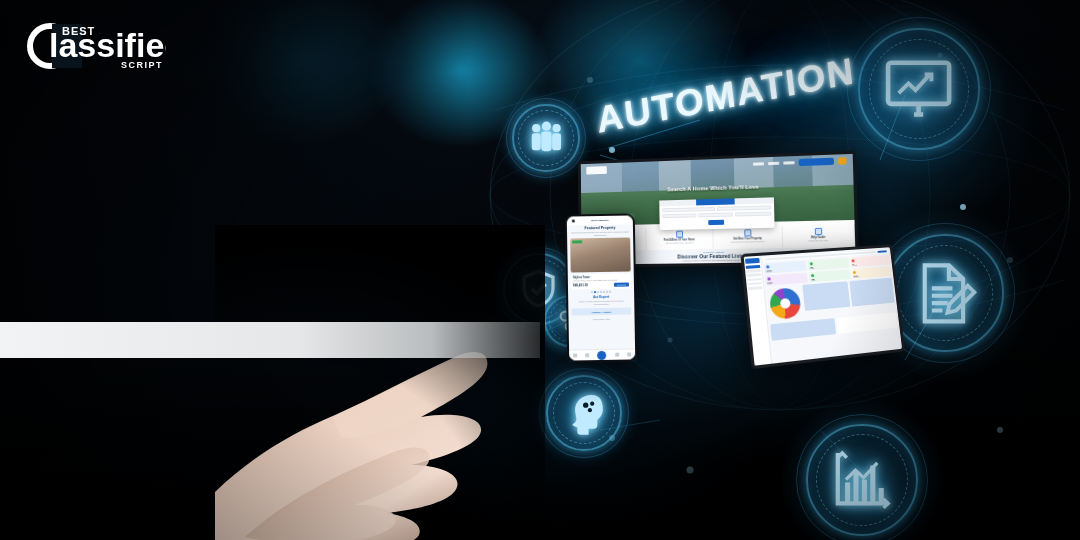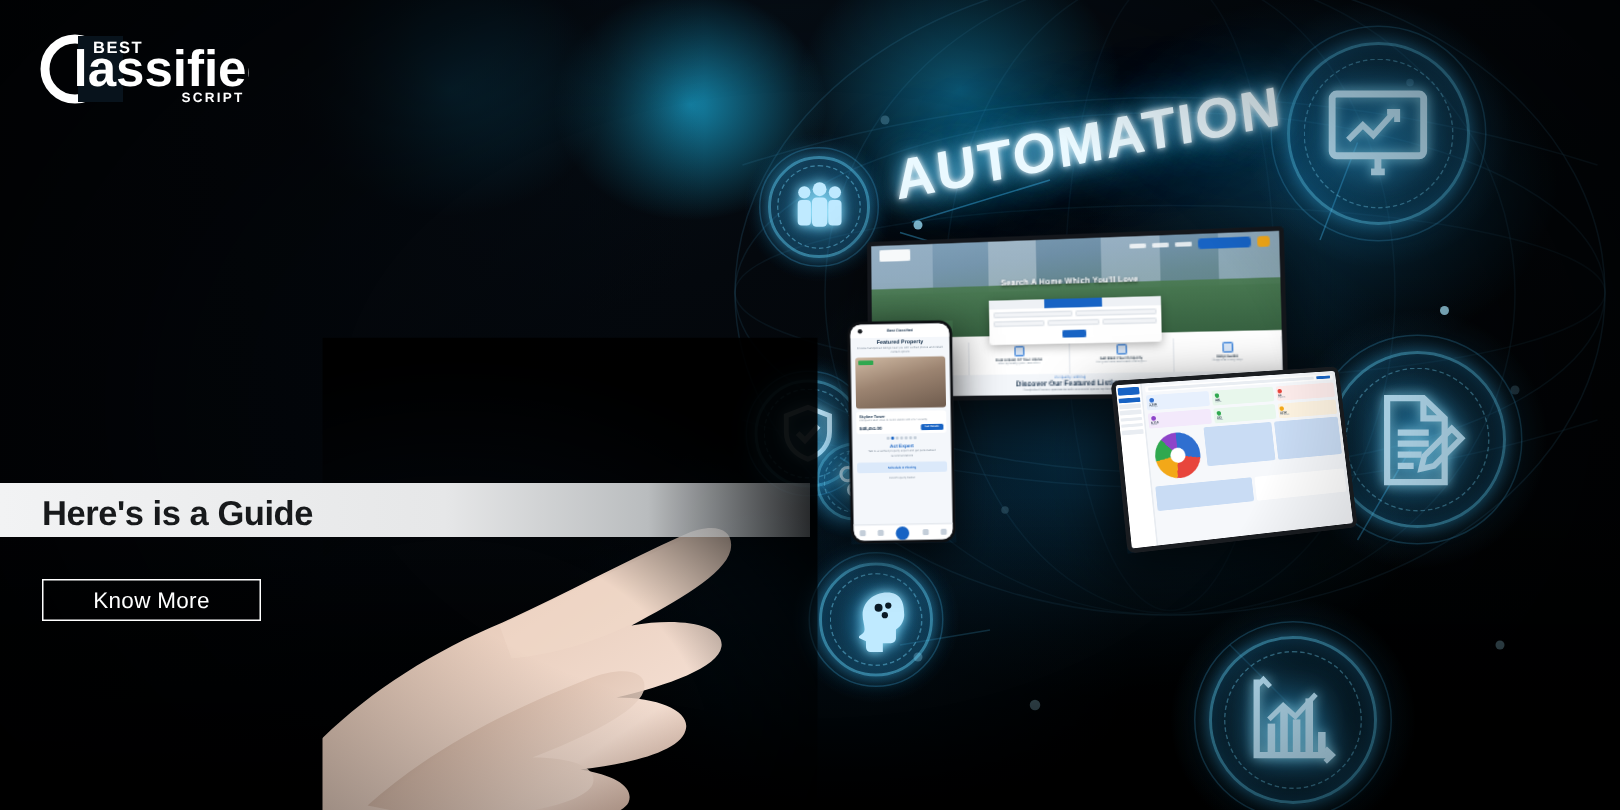--- a/index.html
+++ b/index.html
@@ -640,17 +640,15 @@
       <circle cx="32" cy="30" r="20" fill="none" stroke="#ffffff" stroke-width="6"></circle>
       <rect x="34" y="8" width="30" height="44" fill="#08131c"></rect>
       <text x="31" y="41" font-family="Liberation Sans, sans-serif" font-size="34" font-weight="bold" fill="#ffffff">lassified</text>
       <text x="44" y="19" font-family="Liberation Sans, sans-serif" font-size="11" font-weight="bold" fill="#ffffff" letter-spacing="1">BEST</text>
       <text x="103" y="52" font-family="Liberation Sans, sans-serif" font-size="9" font-weight="bold" fill="#ffffff" letter-spacing="1.5">SCRIPT</text>
     </svg>
   </div>
 
 
   <div class="guidebar"></div>
-  <div class="guidetxt">Here's is a Guide</div>
-
-  <div class="know">Know More</div>
+
 
 </div>
 
 </body></html>

